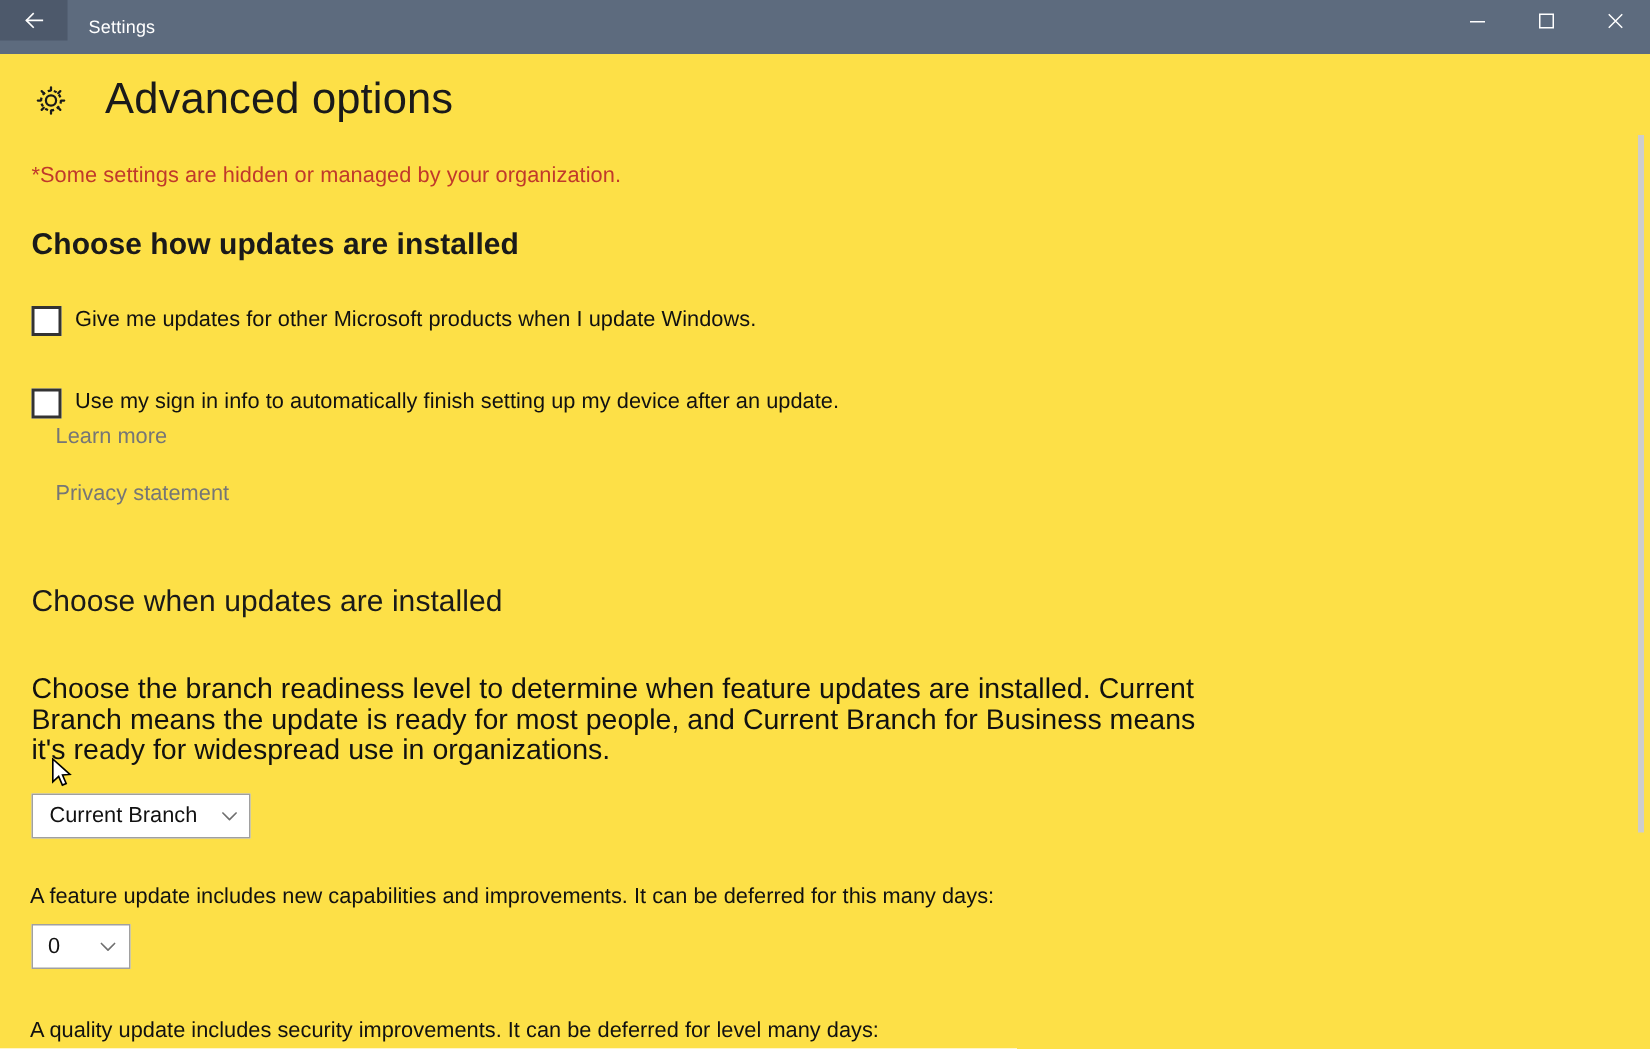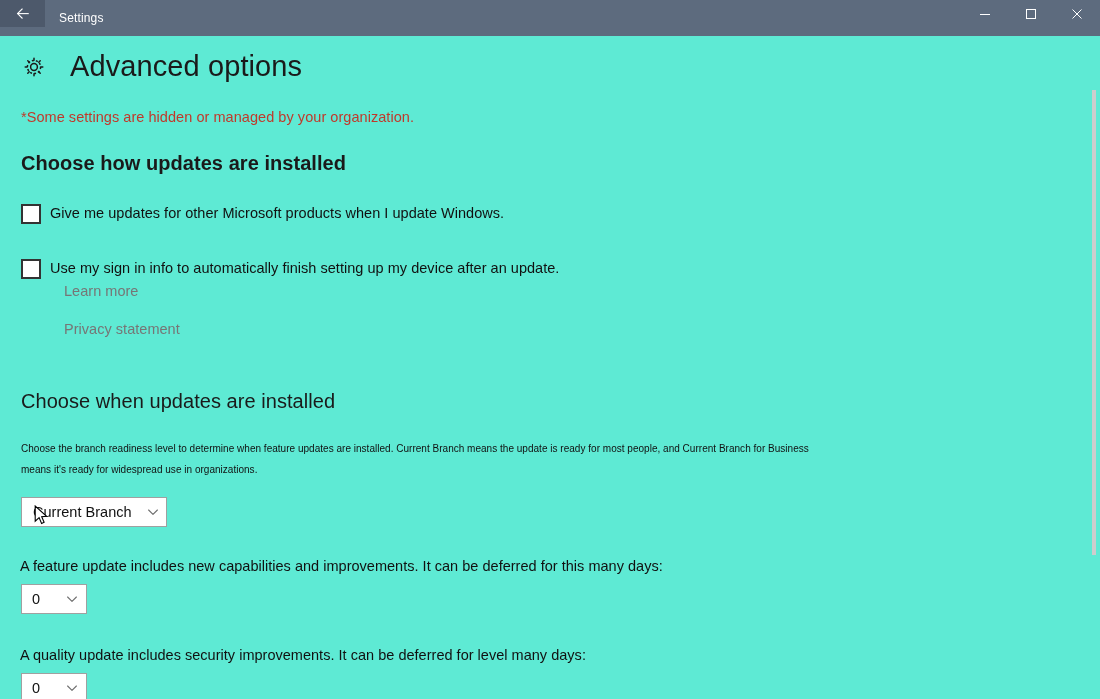--- a/index.html
+++ b/index.html
@@ -67,21 +67,21 @@
     cursor: pointer;
   }
   .win-btn svg { display: block; }
 
   
   .content {
     position: absolute;
     top: 27px; left: 0;
     width: 1100px;
     height: 672px;
-    background: #5eead4;
+    background: #fde047;
     overflow: hidden;
   }
 
   .page-header {
     display: flex;
     align-items: center;
     margin-top: 25px;
     padding-left: 20px;
   }
   .gear-wrap {
@@ -137,36 +137,36 @@
     margin-top: 1px;
   }
   .checkbox-label {
     margin-left: 9px;
     font-size: 14.5px;
     color: #111111;
     line-height: 20px;
     letter-spacing: 0.03px;
   }
 
-  .sublink-block { padding-left: 64px; }
+  .sublink-block { padding-left: 37px; }
   .link {
     display: inline-block;
     font-size: 14.5px;
     color: #767676;
     text-decoration: none;
     cursor: pointer;
     letter-spacing: 0.03px;
   }
   .learn-more { margin-top: 4px; }
   .privacy { margin-top: 21px; }
 
   .paragraph {
     padding-left: 21px;
-    margin-top: 26px;
-    font-size: 10px;
+    margin-top: 37px;
+    font-size: 19px;
     color: #111111;
     line-height: 20.5px;
     max-width: 810px;
     letter-spacing: 0.02px;
   }
 
   .label-line {
     padding-left: 20px;
     font-size: 14.5px;
     color: #111111;

